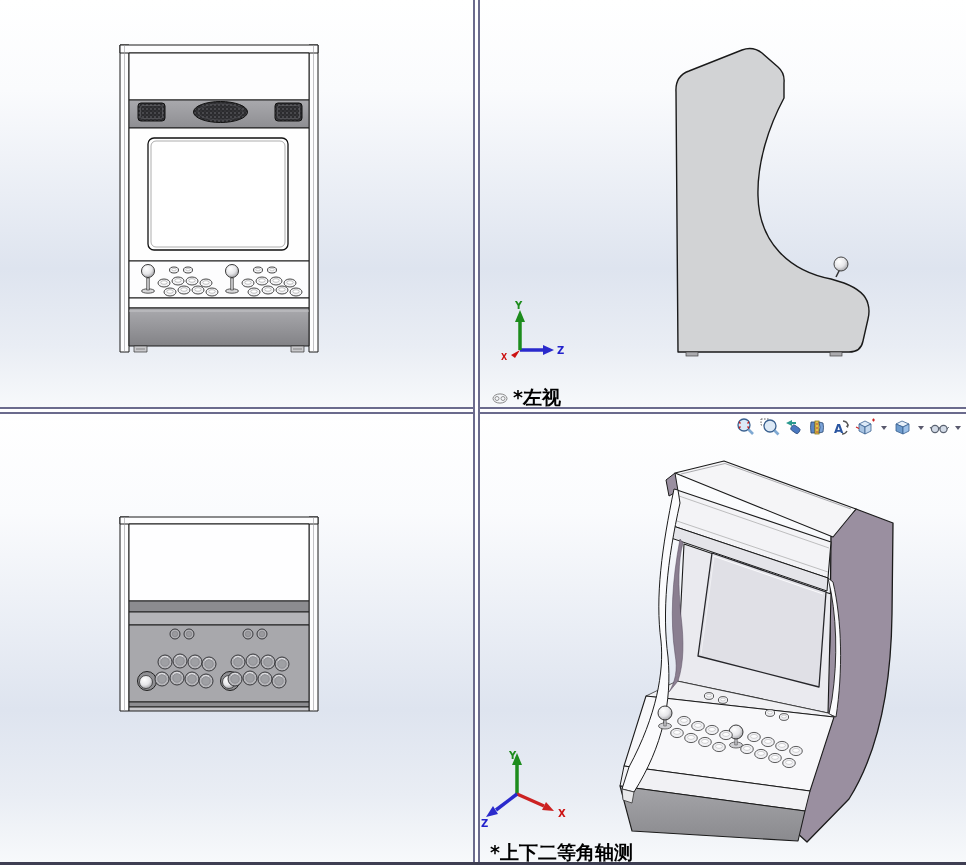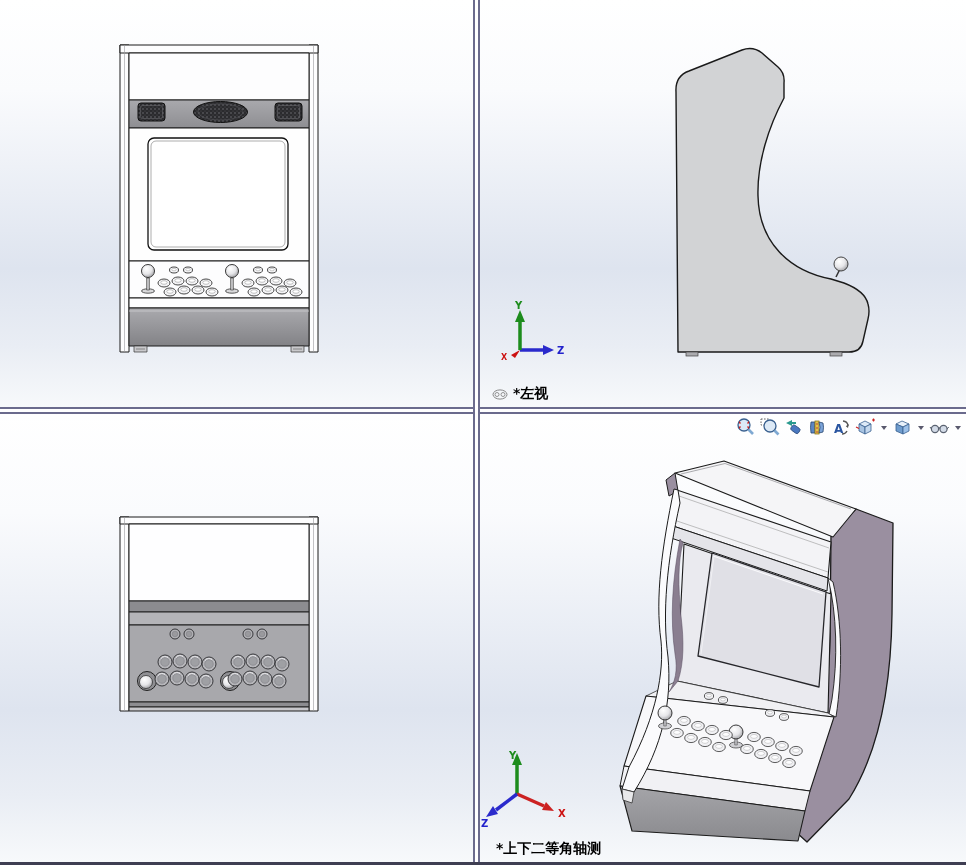--- a/index.html
+++ b/index.html
@@ -10,21 +10,21 @@
   #vp-front{left:0;top:0;width:473px;height:407px;}
   #vp-side{left:480px;top:0;width:486px;height:407px;}
   #vp-top{left:0;top:414px;width:473px;height:448px;}
   #vp-iso{left:480px;top:414px;width:486px;height:448px;}
   .vdiv{position:absolute;left:473px;top:0;width:7px;height:862px;background:#fff;
         border-left:2px solid #6b6b8d;border-right:2px solid #6b6b8d;box-sizing:border-box;cursor:col-resize;}
   .hdiv{position:absolute;left:0;top:407px;width:966px;height:7px;background:#fff;
         border-top:2px solid #6b6b8d;border-bottom:2px solid #6b6b8d;box-sizing:border-box;cursor:row-resize;}
   .bline{position:absolute;left:0;top:862px;width:966px;height:3px;background:#3e3e52;}
   .view-label{position:absolute;display:flex;align-items:center;gap:5px;
-              font-weight:bold;font-size:14px;color:#000;white-space:nowrap;}
+              font-weight:bold;font-size:19px;color:#000;white-space:nowrap;}
   .abs{position:absolute;}
   .hud{position:absolute;top:3px;right:3px;display:flex;align-items:center;gap:3px;}
   .hicon{width:21px;height:21px;border:none;background:transparent;padding:0;margin:0;cursor:pointer;}
   .chev{width:0;height:0;border-left:3.5px solid transparent;border-right:3.5px solid transparent;
         border-top:4px solid #5a5a6e;margin:0 2px;cursor:pointer;}
 </style>
 </head>
 <body>
 
 <div id="stage">
@@ -365,21 +365,21 @@
       <polygon points="32,16 37,4 42,16" fill="#1d8c1d"></polygon>
       <line x1="37" y1="45" x2="64" y2="57" stroke="#cc2222" stroke-width="3.5"></line>
       <polygon points="74,62 62,61 66,53" fill="#cc2222"></polygon>
       <line x1="37" y1="45" x2="16" y2="61" stroke="#2a2acc" stroke-width="3.5"></line>
       <polygon points="6,68 18,65 13,57" fill="#2a2acc"></polygon>
       <text x="29" y="10" font-size="10" font-weight="bold" fill="#1d8c1d">Y</text>
       <text x="78" y="68" font-size="10" font-weight="bold" fill="#cc1111">X</text>
       <text x="1" y="78" font-size="10" font-weight="bold" fill="#2222cc">Z</text>
     </svg>
 
-    <div class="view-label" style="left:16px;top:426px;">
+    <div class="view-label" style="left:10px;top:426px;">
       <span>*上下二等角轴测</span>
     </div>
   </div>
 
   <div class="hdiv"></div>
   <div class="vdiv"></div>
   <div class="bline"></div>
 </div>
 
 </body></html>

